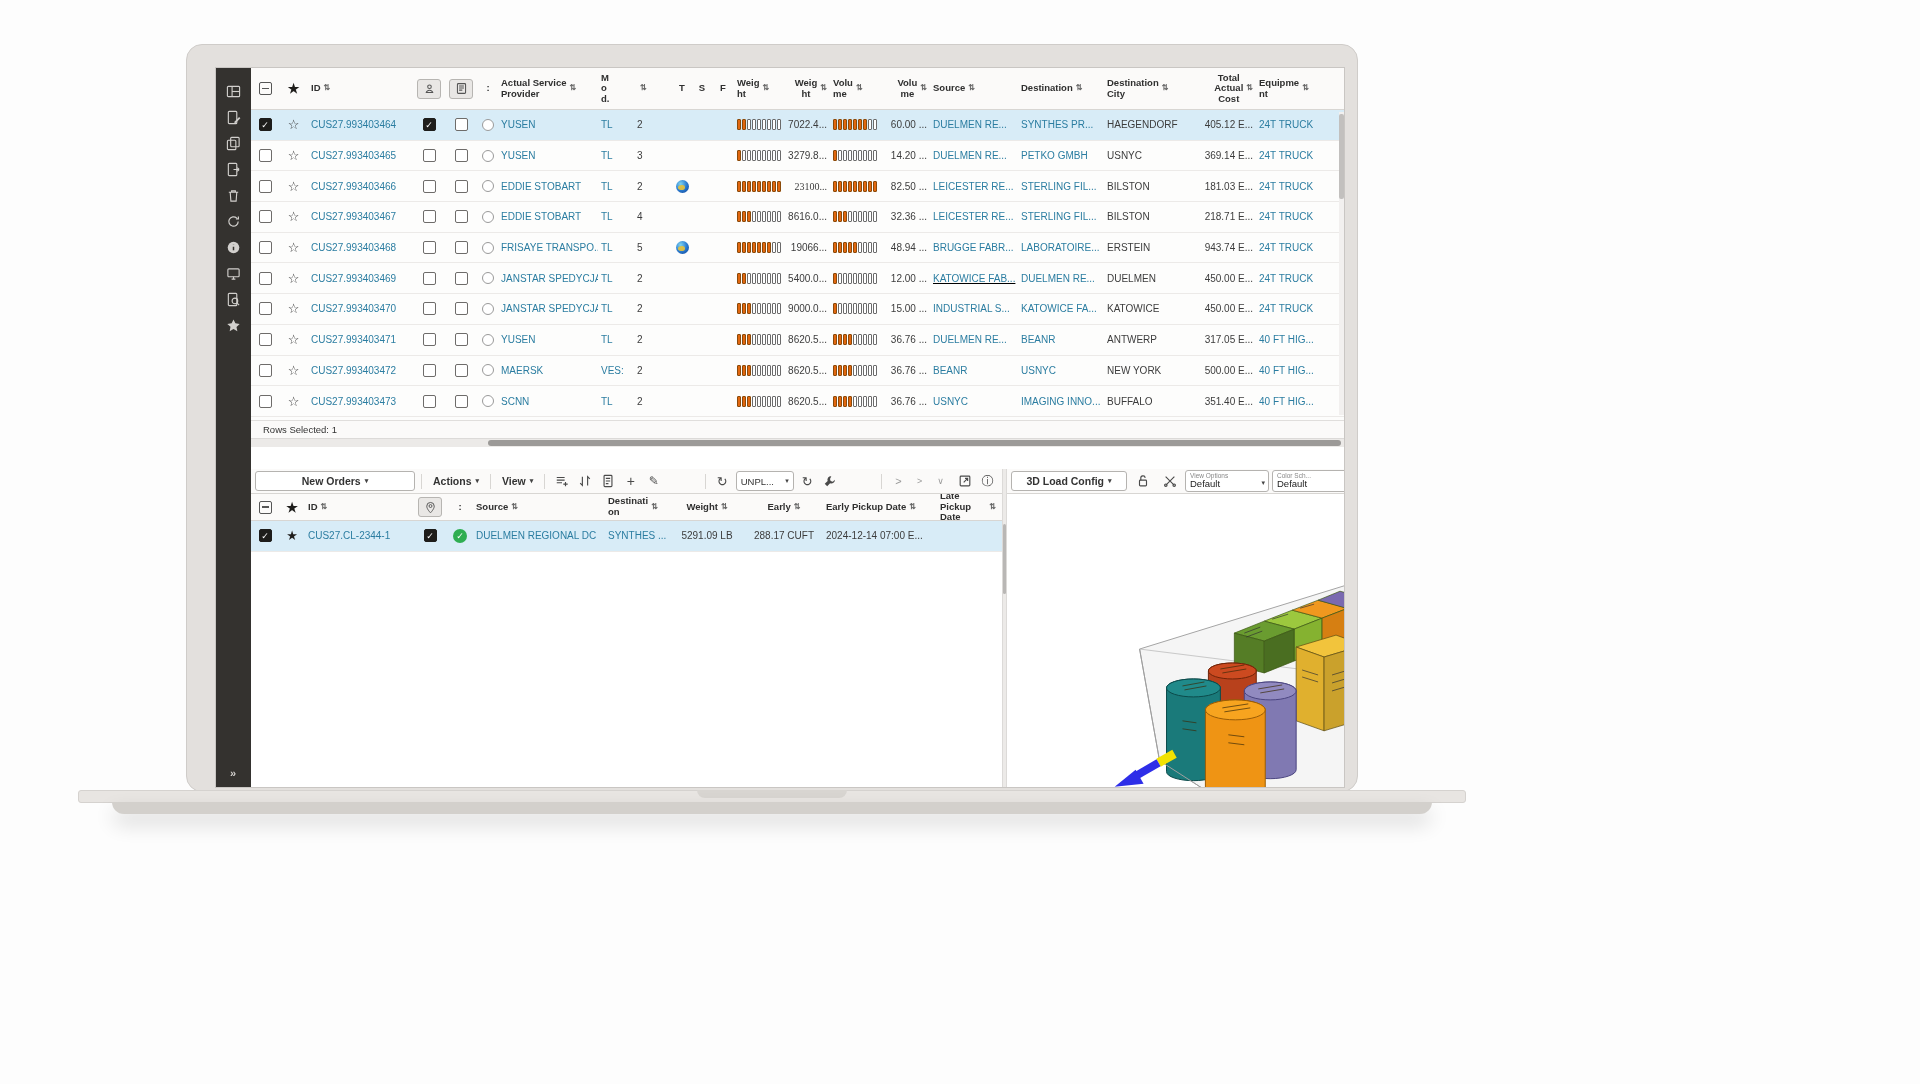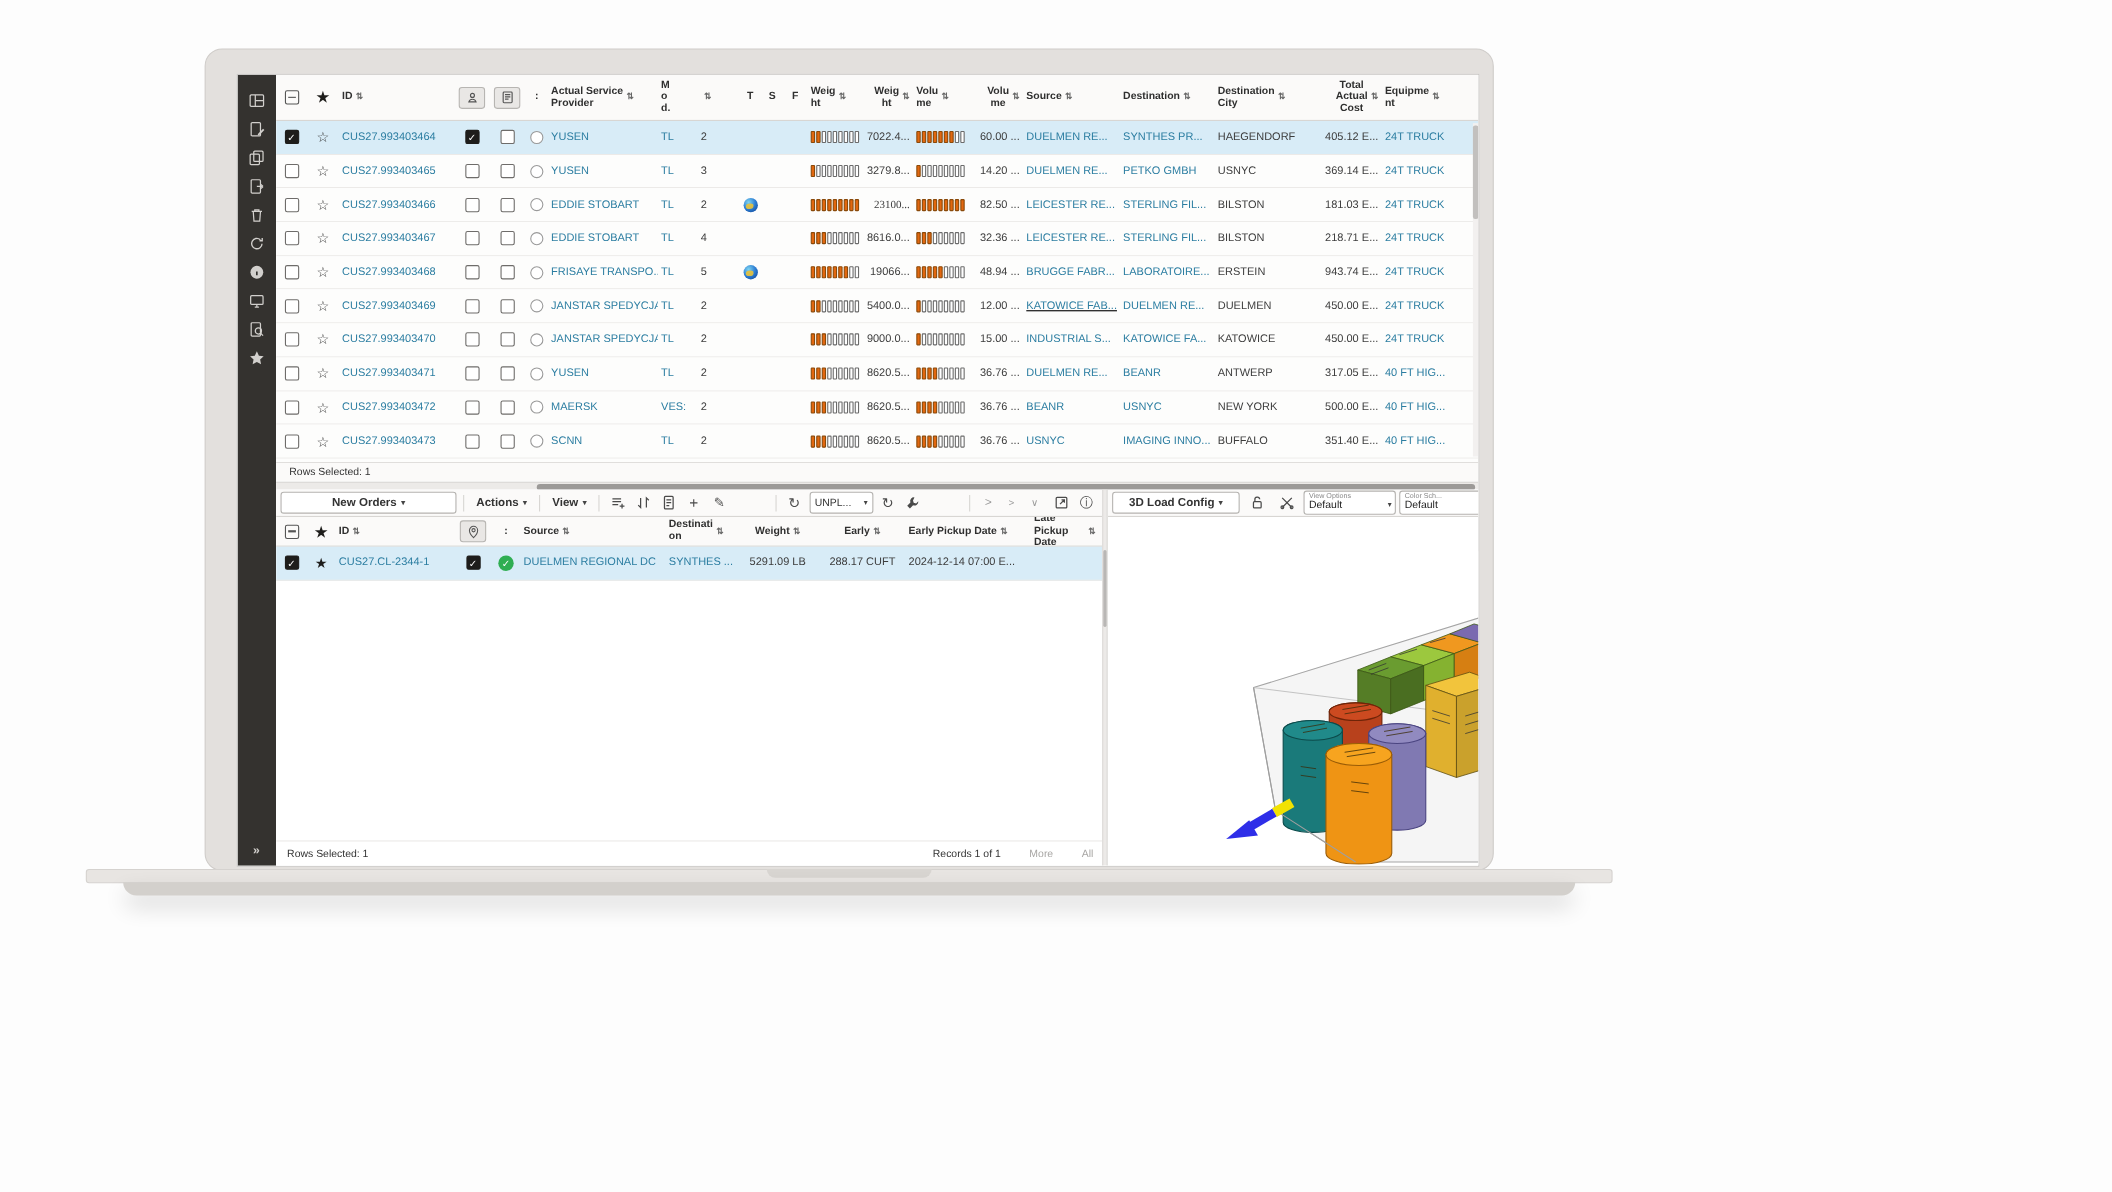--- a/index.html
+++ b/index.html
@@ -41,21 +41,21 @@
   .globe::after{content:"";position:absolute;left:2px;top:5px;width:7px;height:5px;background:#e8c23a;border-radius:60% 40% 55% 45%;opacity:.9}
   .gauge{display:inline-flex;align-items:center}
   .gauge i{width:4px;height:11px;border:1px solid #6b6b6b;background:#fff;margin-right:1px;border-radius:1px}
   .gauge i.on{background:#e2670f;border-color:#8a4a0a}
   .t-status{height:17px;display:flex;align-items:center;padding-left:12px;font-size:9.5px;color:#333;background:#fbfaf9}
   .hscroll{height:9px;background:#eceae8;position:relative;border-top:1px solid #dcdad8}
   .hthumb{position:absolute;left:237px;top:1px;width:853px;height:6px;background:#9c9a98;border-radius:3px}
   .vscroll-top{position:absolute;right:0;top:44px;width:5px;height:303px;background:#f2f0ef}
   .vthumb{position:absolute;top:2px;left:0;width:5px;height:85px;background:#c2c0be;border-radius:2px}
   
-  .bottom{position:absolute;left:0;top:377px;width:1095px;height:342px;display:flex;background:#fff}
+  .bottom{position:absolute;left:0;top:401px;width:1095px;height:342px;display:flex;background:#fff}
   .left-panel{width:751px;position:relative;flex:none;overflow:hidden}
   .vdivider{width:5px;background:#eceae8;border-left:1px solid #dcdad8;border-right:1px solid #dcdad8;position:relative;flex:none}
   .vdthumb{position:absolute;top:55px;left:0;width:3px;height:70px;background:#b9b7b5;border-radius:2px}
   .right-panel{width:339px;position:relative;flex:none;overflow:hidden}
   .b-toolbar{height:25px;display:flex;align-items:center;padding:2px 4px;background:#fbfaf9;border-bottom:1px solid #d8d6d3;gap:3px}
   .tbtn{height:20px;background:#fff;border:1px solid #b5b3b0;border-radius:3px;display:flex;align-items:center;justify-content:center;font-size:10.5px;font-weight:bold;color:#333;cursor:pointer;font-family:inherit}
   .tbtn.wide{width:160px}
   .tbtn.wide2{width:116px}
   .flatbtn{height:20px;border:none;background:none;display:flex;align-items:center;font-size:10.5px;font-weight:bold;color:#333;cursor:pointer;padding:0 5px;font-family:inherit}
   .caret{font-size:7px;margin-left:4px;color:#444}

